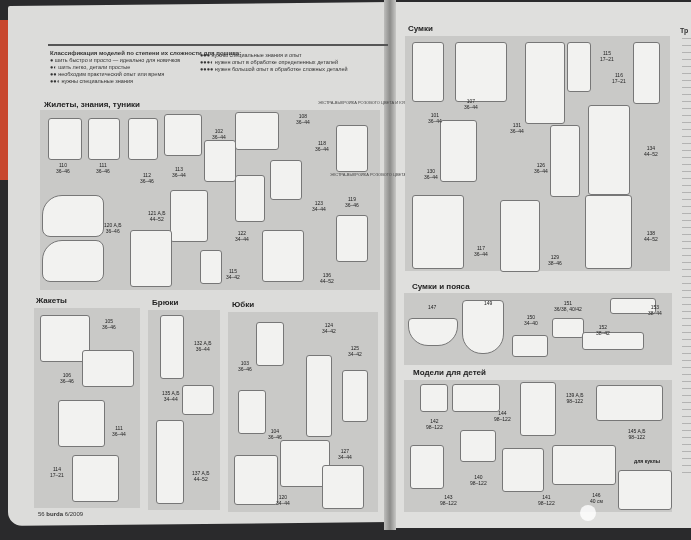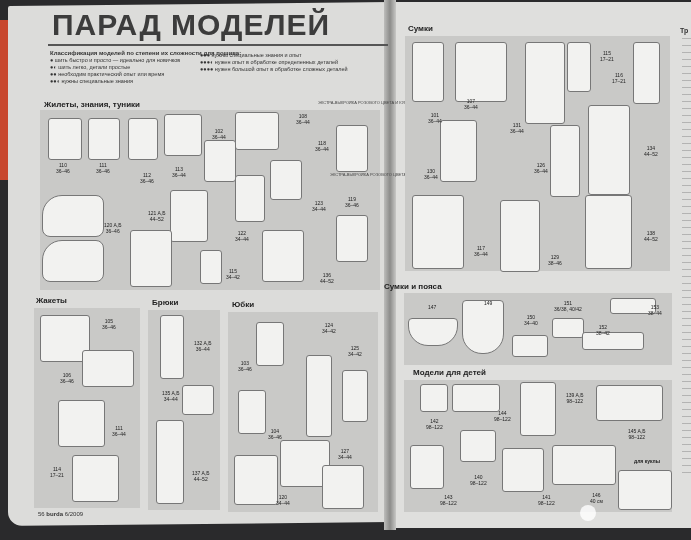--- a/index.html
+++ b/index.html
@@ -26,21 +26,20 @@
 </style>
 </head>
 <body>
 
 <div class="stage">
   <div class="edge-red"></div>
   <div class="page-left"></div>
   <div class="page-right"></div>
   <div class="gutter"></div>
 
-  <div class="title">ПАРАД МОДЕЛЕЙ</div>
   <div class="title-line"></div>
   <div class="legend">
     <b>Классификация моделей по степени их сложности для пошива:</b><br>
     <span>● шить быстро и просто — идеально для новичков</span><br>
     <span>●◐ шить легко, детали простые</span><br>
     <span>●● необходим практический опыт или время</span><br>
     <span>●●◐ нужны специальные знания</span>
   </div>
   <div class="legend-r">
     <span>●●● нужны специальные знания и опыт</span><br>
@@ -139,21 +138,21 @@
   <div class="label" style="left:510px;top:122px"><span>131</span><br><span>36–44</span></div>
   <div class="label" style="left:600px;top:50px"><span>115</span><br><span>17–21</span></div>
   <div class="label" style="left:612px;top:72px"><span>116</span><br><span>17–21</span></div>
   <div class="label" style="left:644px;top:145px"><span>134</span><br><span>44–52</span></div>
   <div class="label" style="left:424px;top:168px"><span>130</span><br><span>36–44</span></div>
   <div class="label" style="left:534px;top:162px"><span>126</span><br><span>36–44</span></div>
   <div class="label" style="left:474px;top:245px"><span>117</span><br><span>36–44</span></div>
   <div class="label" style="left:548px;top:254px"><span>129</span><br><span>38–46</span></div>
   <div class="label" style="left:644px;top:230px"><span>138</span><br><span>44–52</span></div>
 
-  <div class="sec-title" style="left:384px;top:282px">Сумки и пояса</div>
+  <div class="sec-title" style="left:412px;top:282px">Сумки и пояса</div>
   <div class="panel" style="left:404px;top:293px;width:268px;height:72px"></div>
   <div class="garment" style="left:408px;top:318px;width:48px;height:26px;border-radius:4px 4px 20px 20px"></div>
   <div class="garment" style="left:462px;top:300px;width:40px;height:52px;border-radius:4px 4px 20px 20px"></div>
   <div class="garment" style="left:512px;top:335px;width:34px;height:20px"></div>
   <div class="garment" style="left:552px;top:318px;width:30px;height:18px"></div>
   <div class="garment" style="left:582px;top:332px;width:60px;height:16px"></div>
   <div class="garment" style="left:610px;top:298px;width:44px;height:14px"></div>
   <div class="label" style="left:428px;top:304px"><span>147</span></div>
   <div class="label" style="left:484px;top:300px"><span>149</span></div>
   <div class="label" style="left:524px;top:314px"><span>150</span><br><span>34–40</span></div>

